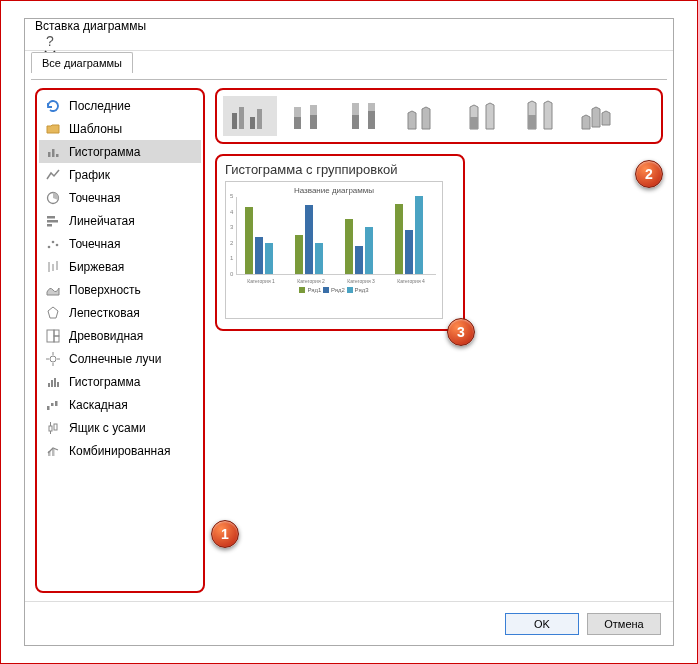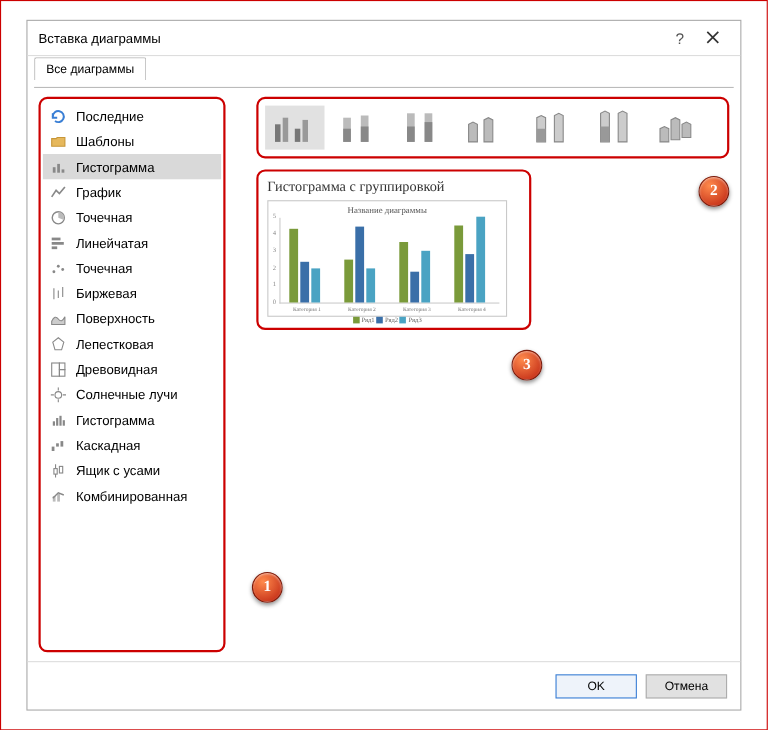--- a/index.html
+++ b/index.html
@@ -1,45 +1,45 @@
 <!DOCTYPE html>
 <html><head>
 <meta charset="utf-8">
 <style>
   * { box-sizing: border-box; }
   body { margin: 0; padding: 0; font-family: "Segoe UI", Tahoma, sans-serif; font-size: 12px;
          background: #fff; width: 698px; height: 664px; position: relative; }
   .outer-border { position: absolute; top: 18px; left: 24px; right: 24px; bottom: 18px;
                   border: 1px solid #aaa; background: #fff; display:flex; flex-direction:column;}
   .thin-red { position:absolute; inset:0; border:1px solid #c00; pointer-events:none; }
-  .titlebar { height: 32px; display:flex; align-items:center; padding: 0 10px; border-bottom:1px solid #ddd;}
+  .titlebar { height: 32px; display:flex; align-items:flex-start; padding: 0 10px; border-bottom:1px solid #ddd;flex-direction:column;}
   .titlebar .title { flex:1; font-size:12px; }
   .titlebar .btn { width: 30px; text-align:center; font-size:14px; color:#555; cursor:pointer;}
   .tab-row { height: 28px; display:flex; align-items:flex-start; padding-left:6px; }
   .tab { border:1px solid #bbb; border-bottom:none; padding:4px 10px; background:#fff;
          font-size:11px; border-radius:2px 2px 0 0; position:relative; top:1px; cursor:pointer;}
   .tab-divider { border-bottom:1px solid #bbb; margin:0 6px 0 6px;}
-  .body { flex:1; display:flex; padding:8px 10px 8px 10px; position:relative; gap:28px;}
+  .body { flex:1; display:flex; padding:8px 10px 8px 10px; position:relative; gap:10px;}
   .sidebar { width: 170px; border:2px solid #c00; border-radius:8px; padding:4px 2px; }
   .cat { display:flex; align-items:center; height:23px; padding:0 6px; gap:8px; cursor:pointer;}
   .cat.sel { background:#d9d9d9;}
   .cat .ico { width:16px; height:16px; display:flex; align-items:center; justify-content:center;
               color:#777;}
   .cat .ico.blue { color:#3a7fd5;}
   .cat .ico.orange { color:#d89a3a;}
-  .main { flex:1; position:relative;font-family:Liberation Serif, serif; }
+  .main { flex:1; position:relative; }
   .subtype-row { border:2px solid #c00; border-radius:8px; padding:6px 6px; display:flex; gap:4px;}
   .subtype { width:54px; height:40px; border:1px solid transparent; display:flex;
              align-items:center; justify-content:center; cursor:pointer;}
   .subtype.sel { background:#e1e1e1; }
   .subtype svg { width:44px; height:34px;}
   .preview-wrap { margin-top:10px; border:2px solid #c00; border-radius:8px; padding:6px 8px 10px;
                   width: 250px;}
   .preview-title { font-size:13px; color:#333; margin-bottom:4px;}
-  .preview-box { border:1px solid #c9c9c9; background:#fff; width:218px; height:106px;
+  .preview-box { border:1px solid #c9c9c9; background:#fff; width:218px; height:138px;
                  padding:4px 6px; position:relative;}
   .preview-box .pt { text-align:center; font-size:8px; color:#555; margin-bottom:2px;}
   .axis { border-left:1px solid #ccc; border-bottom:1px solid #ccc; height:78px; width:200px;
           margin-left:4px; position:relative;}
   .ylab { position:absolute; left:-7px; font-size:6px; color:#888;}
   .xcat { position:absolute; bottom:-10px; font-size:5px; color:#777; width:48px; text-align:center;}
   .bar { position:absolute; bottom:0; width:8px;}
   .legend { text-align:center; font-size:6px; margin-top:12px; color:#666;}
   .legend .sw { display:inline-block; width:6px; height:6px; margin-right:2px; vertical-align:middle;}
   .footer { height:44px; border-top:1px solid #ddd; display:flex; align-items:center;

